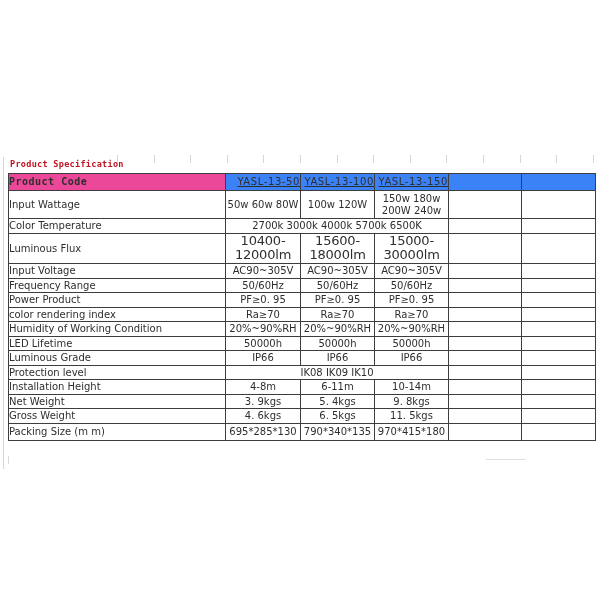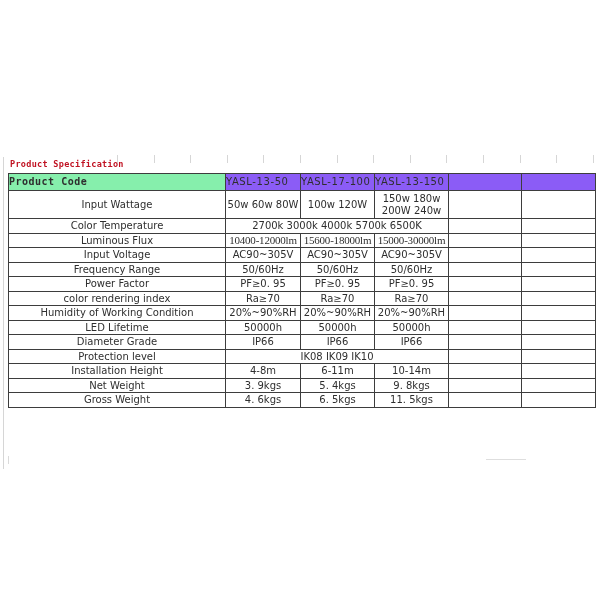--- a/index.html
+++ b/index.html
@@ -29,35 +29,35 @@
   }
   table.spec td{
     border:1px solid #3d3d3d;padding:0;vertical-align:middle;overflow:hidden;
     font-size:10px;color:#2e2e2e;line-height:1.15;
   }
   tr.h-hdr td{height:16px;}
   tr.h-watt td{height:27px;}
   tr.h-n td{height:13.5px;}
   tr.h-pack td{height:16px;}
   td.code{
-    background:#86efac;color:#5c0a10;font-weight:bold;font-size:9.5px;
+    background:#ec4899;color:#5c0a10;font-weight:bold;font-size:9.5px;
     letter-spacing:0.5px;padding-left:5px;text-align:left;
     font-family:"DejaVu Sans Mono","Liberation Mono",monospace;
   }
   td.ghdr{
-    background:#8b5cf6;color:#0b0b0b;text-align:left;
-    font-size:9.5px;letter-spacing:0.6px;
+    background:#3b82f6;color:#0b0b0b;text-align:right;
+    font-size:9.5px;letter-spacing:0.6px;text-decoration:underline;
   }
   td.lbl{
-    text-align:center;padding-left:5px;font-size:10px;color:#3b3b3b;
+    text-align:left;padding-left:5px;font-size:10px;color:#3b3b3b;
   }
   td.val{
     text-align:center;white-space:pre-line;color:#333333;
   }
-  td.val.small{font-size:11px;letter-spacing:-0.2px;font-family:Liberation Serif, serif;}
+  td.val.small{font-size:13px;letter-spacing:-0.2px;}
 </style>
 </head>
 <body>
 
 <div class="sheet">
 
   <div class="left-grid-line"></div>
   <div class="top-grid-stubs"></div>
   <div class="bottom-stub-v"></div>
   <div class="bottom-stub-h"></div>
@@ -71,21 +71,21 @@
         <col style="width:74px">
       <col style="width:74px">
         <col style="width:73px">
         <col style="width:74px">
     </colgroup>
 
     <tbody>
         <tr class="h-hdr">
       <td class="code">Product Code</td>
       <td class="ghdr">YASL-13-50</td>
-      <td class="ghdr">YASL-17-100</td>
+      <td class="ghdr">YASL-13-100</td>
       <td class="ghdr">YASL-13-150</td>
       <td class="ghdr"></td>
       <td class="ghdr"></td>
     </tr>
 
     <tr class="h-watt">
       <td class="lbl">Input Wattage</td>
       <td class="val">50w 60w 80W</td>
       <td class="val">100w 120W</td>
       <td class="val">150w 180w
@@ -122,21 +122,21 @@
     <tr class="h-n">
       <td class="lbl">Frequency Range</td>
       <td class="val">50/60Hz</td>
       <td class="val">50/60Hz</td>
       <td class="val">50/60Hz</td>
       <td class="val"></td>
       <td class="val"></td>
     </tr>
 
     <tr class="h-n">
-      <td class="lbl">Power Factor</td>
+      <td class="lbl">Power Product</td>
       <td class="val">PF≥0. 95</td>
       <td class="val">PF≥0. 95</td>
       <td class="val">PF≥0. 95</td>
       <td class="val"></td>
       <td class="val"></td>
     </tr>
 
     <tr class="h-n">
       <td class="lbl">color rendering index</td>
       <td class="val">Ra≥70</td>
@@ -159,21 +159,21 @@
     <tr class="h-n">
       <td class="lbl">LED Lifetime</td>
       <td class="val">50000h</td>
       <td class="val">50000h</td>
       <td class="val">50000h</td>
       <td class="val"></td>
       <td class="val"></td>
     </tr>
 
     <tr class="h-n">
-      <td class="lbl">Diameter Grade</td>
+      <td class="lbl">Luminous Grade</td>
       <td class="val">IP66</td>
       <td class="val">IP66</td>
       <td class="val">IP66</td>
       <td class="val"></td>
       <td class="val"></td>
     </tr>
 
     <tr class="h-n">
       <td class="lbl">Protection level</td>
       <td class="val" colspan="3">IK08 IK09 IK10</td>
@@ -202,15 +202,23 @@
 
     <tr class="h-n">
       <td class="lbl">Gross Weight</td>
       <td class="val">4. 6kgs</td>
       <td class="val">6. 5kgs</td>
       <td class="val">11. 5kgs</td>
       <td class="val"></td>
       <td class="val"></td>
     </tr>
 
+    <tr class="h-pack">
+      <td class="lbl">Packing Size (m m)</td>
+      <td class="val">695*285*130</td>
+      <td class="val">790*340*135</td>
+      <td class="val">970*415*180</td>
+      <td class="val"></td>
+      <td class="val"></td>
+    </tr>
   </tbody>
     </table>
 </div>
 
 </body></html>

